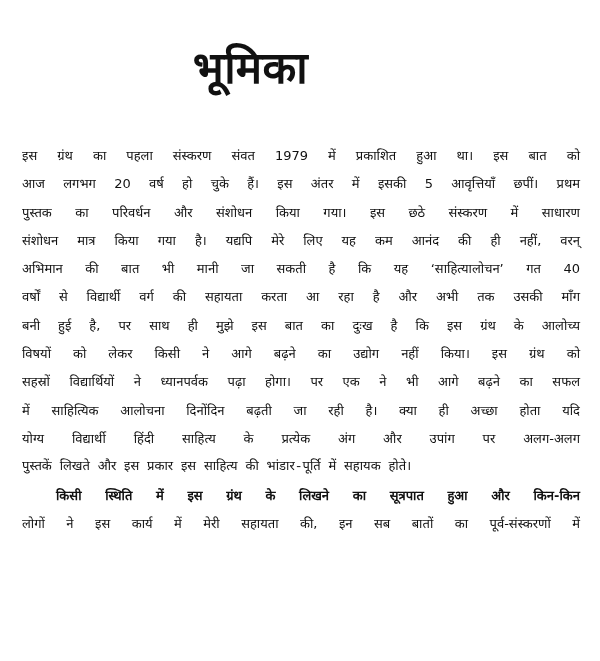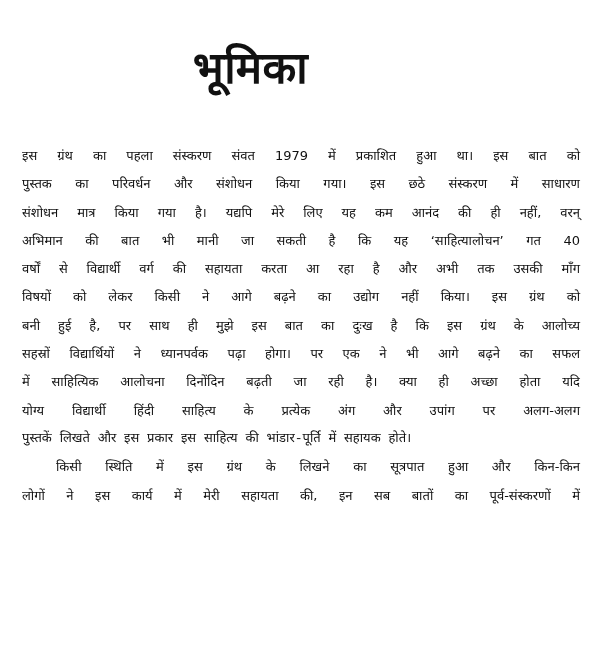--- a/index.html
+++ b/index.html
@@ -15,35 +15,36 @@
     }
     .body-text {
       position: absolute; left: 22px; top: 142px; width: 558px;
     }
     .line {
       display: block; height: 28.3px; line-height: 28.3px; font-size: 13px;
       white-space: nowrap; text-align: justify; text-align-last: justify;
       overflow: visible;
     }
     .line.last { text-align-last: left; font-family: Liberation Mono, monospace; }
-    .line.indent { padding-left: 34px; }
+    .line.indent { padding-left: 34px; font-weight: bold; }
   </style>
 </head>
 <body>
 
 <div class="page">
   <div class="title">भूमिका</div>
   <div class="body-text">
     <div class="line">इस ग्रंथ का पहला संस्करण संवत 1979 में प्रकाशित हुआ था। इस बात को</div>
+    <div class="line">आज लगभग 20 वर्ष हो चुके हैं। इस अंतर में इसकी 5 आवृत्तियाँ छपीं। प्रथम</div>
     <div class="line">पुस्तक का परिवर्धन और संशोधन किया गया। इस छठे संस्करण में साधारण</div>
     <div class="line">संशोधन मात्र किया गया है। यद्यपि मेरे लिए यह कम आनंद की ही नहीं, वरन्</div>
     <div class="line">अभिमान की बात भी मानी जा सकती है कि यह ‘साहित्यालोचन’ गत 40</div>
     <div class="line">वर्षों से विद्यार्थी वर्ग की सहायता करता आ रहा है और अभी तक उसकी माँग</div>
+    <div class="line">बनी हुई है, पर साथ ही मुझे इस बात का दुःख है कि इस ग्रंथ के आलोच्य</div>
     <div class="line">विषयों को लेकर किसी ने आगे बढ़ने का उद्योग नहीं किया। इस ग्रंथ को</div>
-    <div class="line">बनी हुई है, पर साथ ही मुझे इस बात का दुःख है कि इस ग्रंथ के आलोच्य</div>
     <div class="line">सहस्रों विद्यार्थियों ने ध्यानपर्वक पढ़ा होगा। पर एक ने भी आगे बढ़ने का सफल</div>
     <div class="line">में साहित्यिक आलोचना दिनोंदिन बढ़ती जा रही है। क्या ही अच्छा होता यदि</div>
     <div class="line">योग्य विद्यार्थी हिंदी साहित्य के प्रत्येक अंग और उपांग पर अलग-अलग</div>
     <div class="line last">पुस्तकें लिखते और इस प्रकार इस साहित्य की भांडार-पूर्ति में सहायक होते।</div>
     <div class="line indent">किसी स्थिति में इस ग्रंथ के लिखने का सूत्रपात हुआ और किन-किन</div>
     <div class="line">लोगों ने इस कार्य में मेरी सहायता की, इन सब बातों का पूर्व-संस्करणों में</div>
   </div>
 </div>
 
 </body></html>

